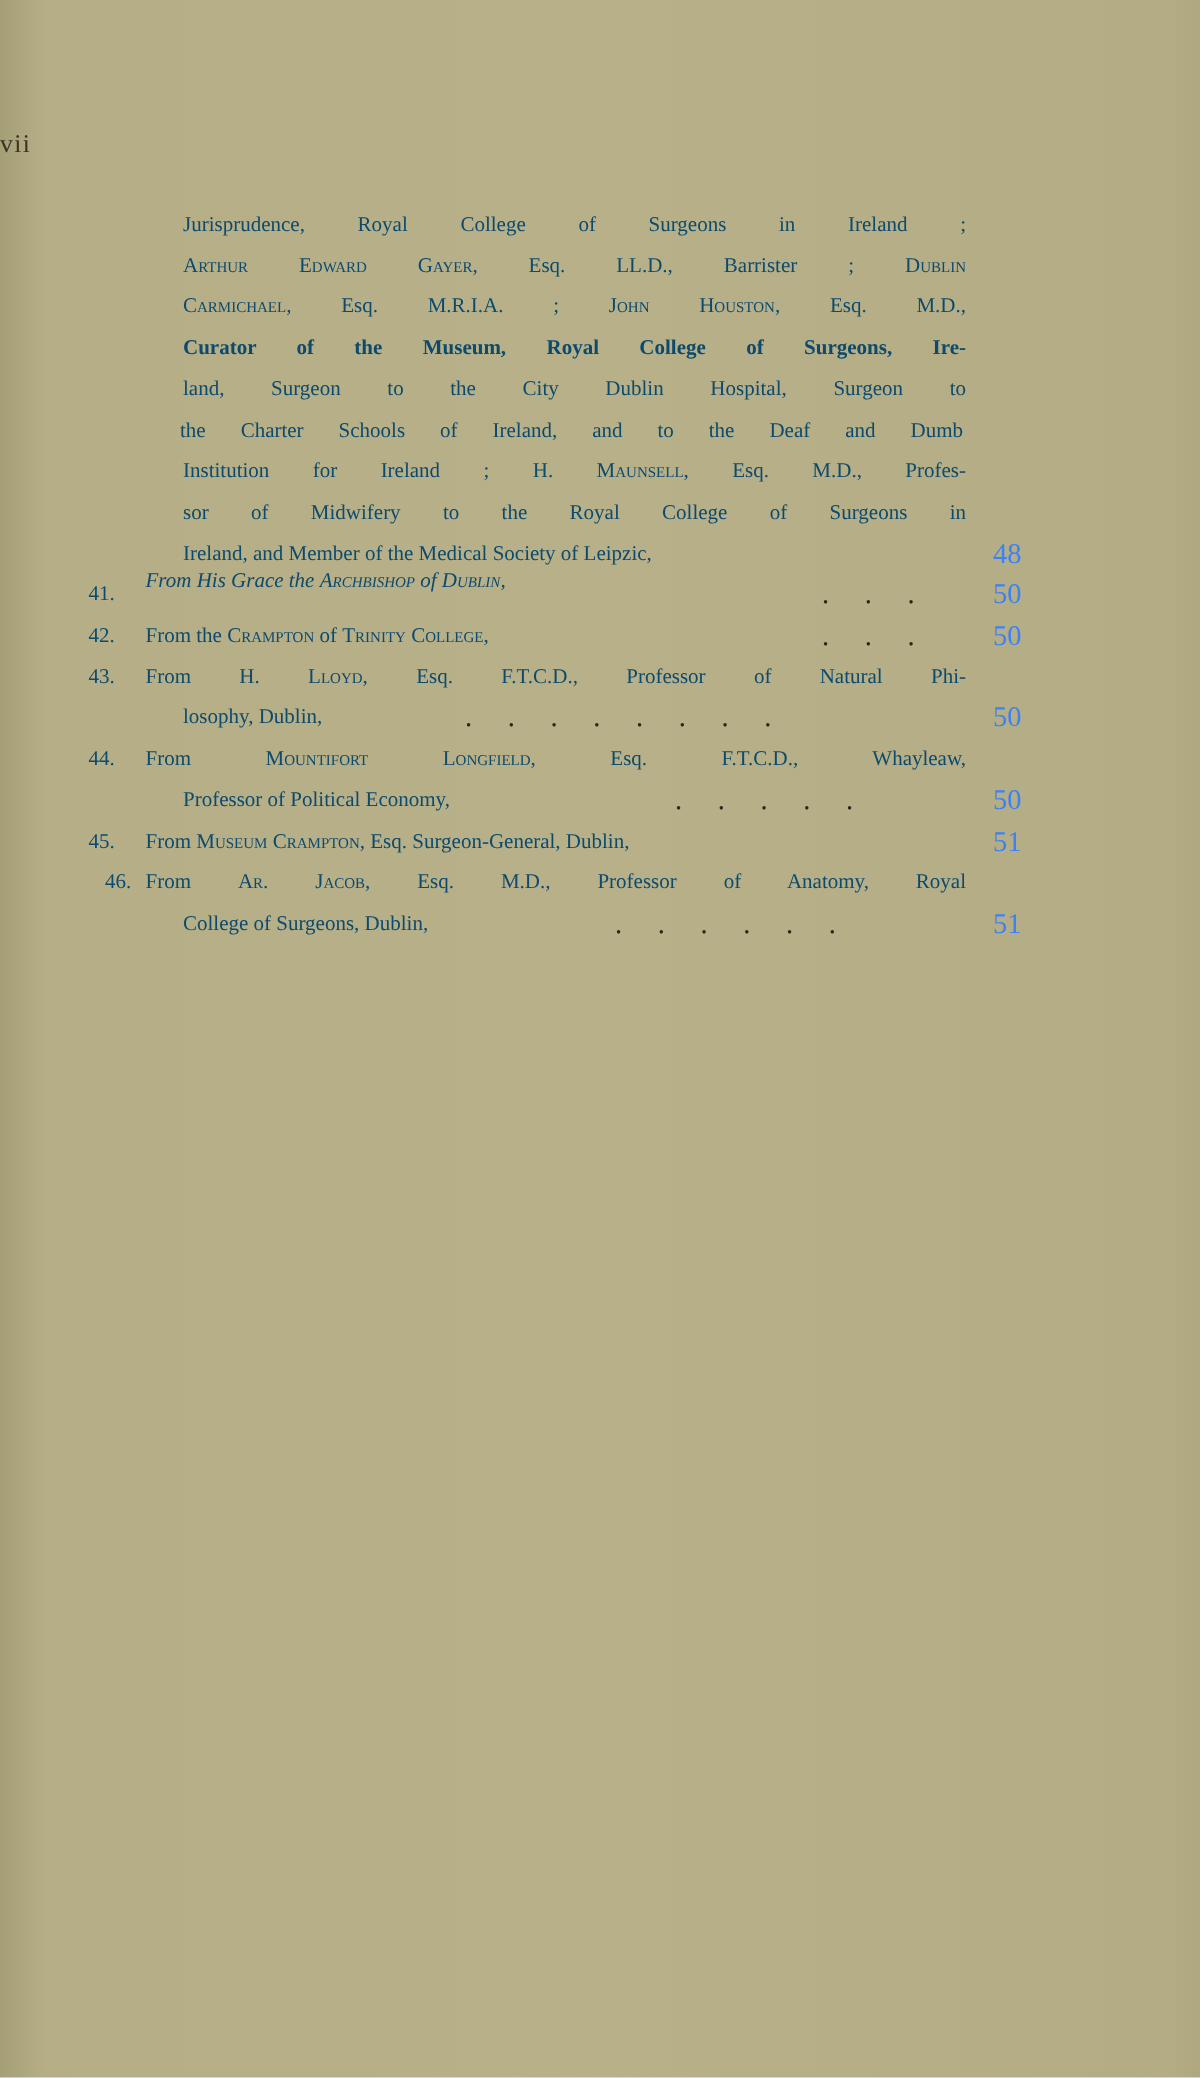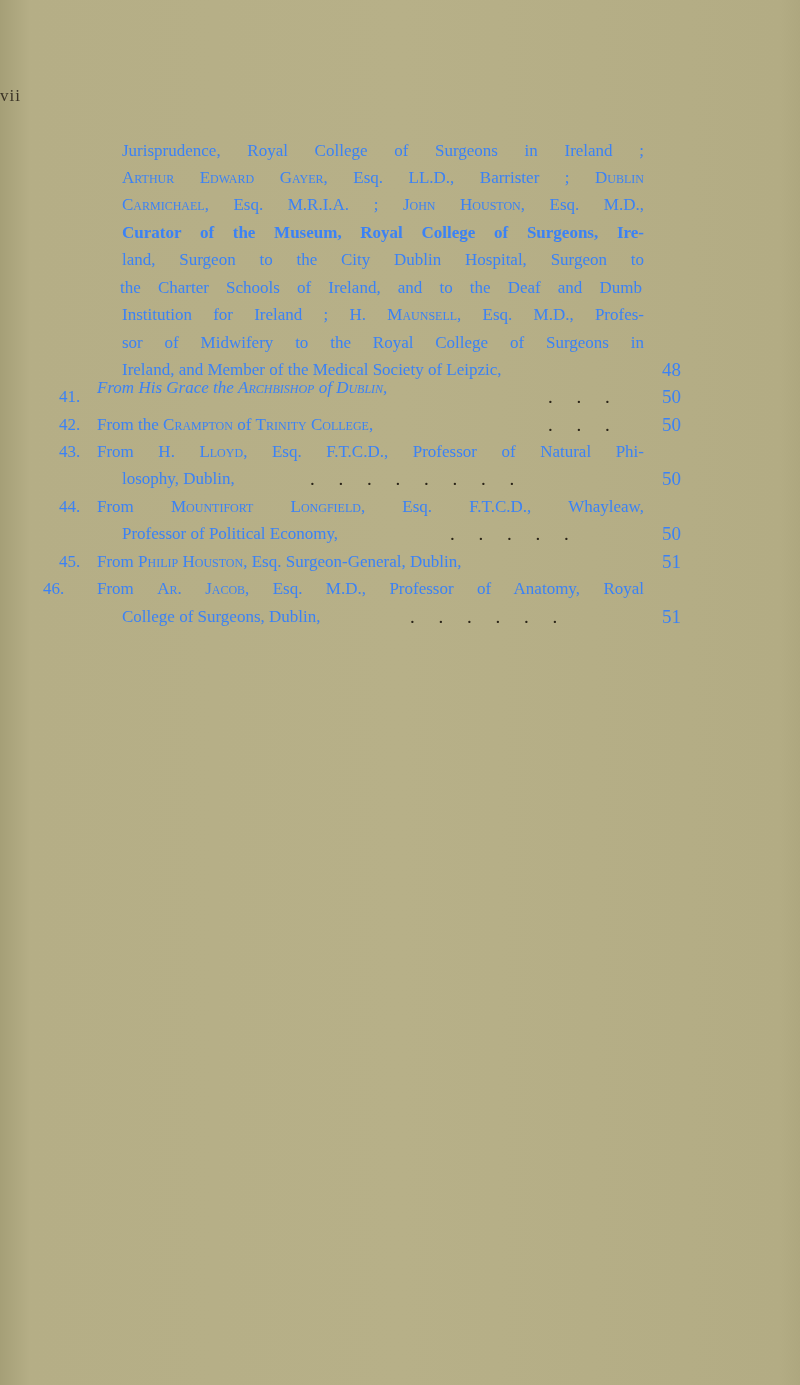--- a/index.html
+++ b/index.html
@@ -10,22 +10,22 @@
     font-family:"DejaVu Serif", "Liberation Serif", serif;
     color:#2a2418;
     position:relative;
   }
   .page-num {
     position:absolute; top:86px; left:0; width:800px; 
     font-family:"Liberation Serif", serif; font-size:17px; letter-spacing:1px; color:#3a3325;
   }
   .block { position:absolute; left:0; top:0; width:800px; }
   .line {
-    position:absolute; font-family:"Liberation Serif", serif; font-size:17px;
-    line-height:24px; white-space:nowrap; color:#3b82f6;
+    position:absolute; font-family:"Liberation Serif", serif; font-size:14px;
+    line-height:24px; white-space:nowrap; color:#0c4a6e;
   }
   .sc { font-variant:small-caps; }
   .pg { position:absolute; left:662px; width:30px; text-align:left; font-family:"Liberation Serif", serif; font-size:19px; line-height:24px; color:#3b82f6; }
   .dots { position:absolute; font-family:"Liberation Serif", serif; font-size:19px; line-height:24px; letter-spacing:0; color:#2b2519; white-space:pre; }
   .ghost {
     position:absolute; left:68px; width:625px; top:640px;
     font-family:"Liberation Serif", serif; font-size:19px; line-height:27.6px;
     color:#a49d74; opacity:0.35; text-align:justify;
   }
 </style>
@@ -57,22 +57,22 @@
     <div class="line" style="left: 97px; top: 440px; width: 547px; text-align: justify; text-align-last: justify;"><span>From H. </span><span class="sc">Lloyd</span><span>, Esq. F.T.C.D., Professor of Natural Phi-</span></div>
     <div class="line" style="left: 122px; top: 467px;"><span>losophy, Dublin,</span></div>
     <div class="dots" style="left: 310px; top: 467px;">.     .     .     .     .     .     .     .</div>
     <div class="pg" style="top: 467px;">50</div>
     <div class="line" style="left: 59px; top: 495px;">44.</div>
     <div class="line" style="left: 97px; top: 495px; width: 547px; text-align: justify; text-align-last: justify;"><span>From </span><span class="sc">Mountifort Longfield</span><span>, Esq. F.T.C.D., Whayleaw,</span></div>
     <div class="line" style="left: 122px; top: 522px;"><span>Professor of Political Economy,</span></div>
     <div class="dots" style="left: 450px; top: 522px;">.     .     .     .     .</div>
     <div class="pg" style="top: 522px;">50</div>
     <div class="line" style="left: 59px; top: 550px;">45.</div>
-    <div class="line" style="left: 97px; top: 550px;"><span>From </span><span class="sc">Philip Houston</span><span>, Esq. Surgeon-General, Dublin,</span></div>
+    <div class="line" style="left: 97px; top: 550px;"><span>From </span><span class="sc">Museum Crampton</span><span>, Esq. Surgeon-General, Dublin,</span></div>
     <div class="pg" style="top: 550px;">51</div>
-    <div class="line" style="left: 43px; top: 577px; font-family: Liberation Serif, serif;">46.</div>
+    <div class="line" style="left: 70px; top: 577px; font-family: Liberation Serif, serif;">46.</div>
     <div class="line" style="left: 97px; top: 577px; width: 547px; text-align: justify; text-align-last: justify;"><span>From </span><span class="sc">Ar. Jacob</span><span>, Esq. M.D., Professor of Anatomy, Royal</span></div>
     <div class="line" style="left: 122px; top: 605px;"><span>College of Surgeons, Dublin,</span></div>
     <div class="dots" style="left: 410px; top: 605px;">.     .     .     .     .     .</div>
     <div class="pg" style="top: 605px;">51</div>
   </div>
 
 <div class="ghost"></div>
 
 </body></html>

